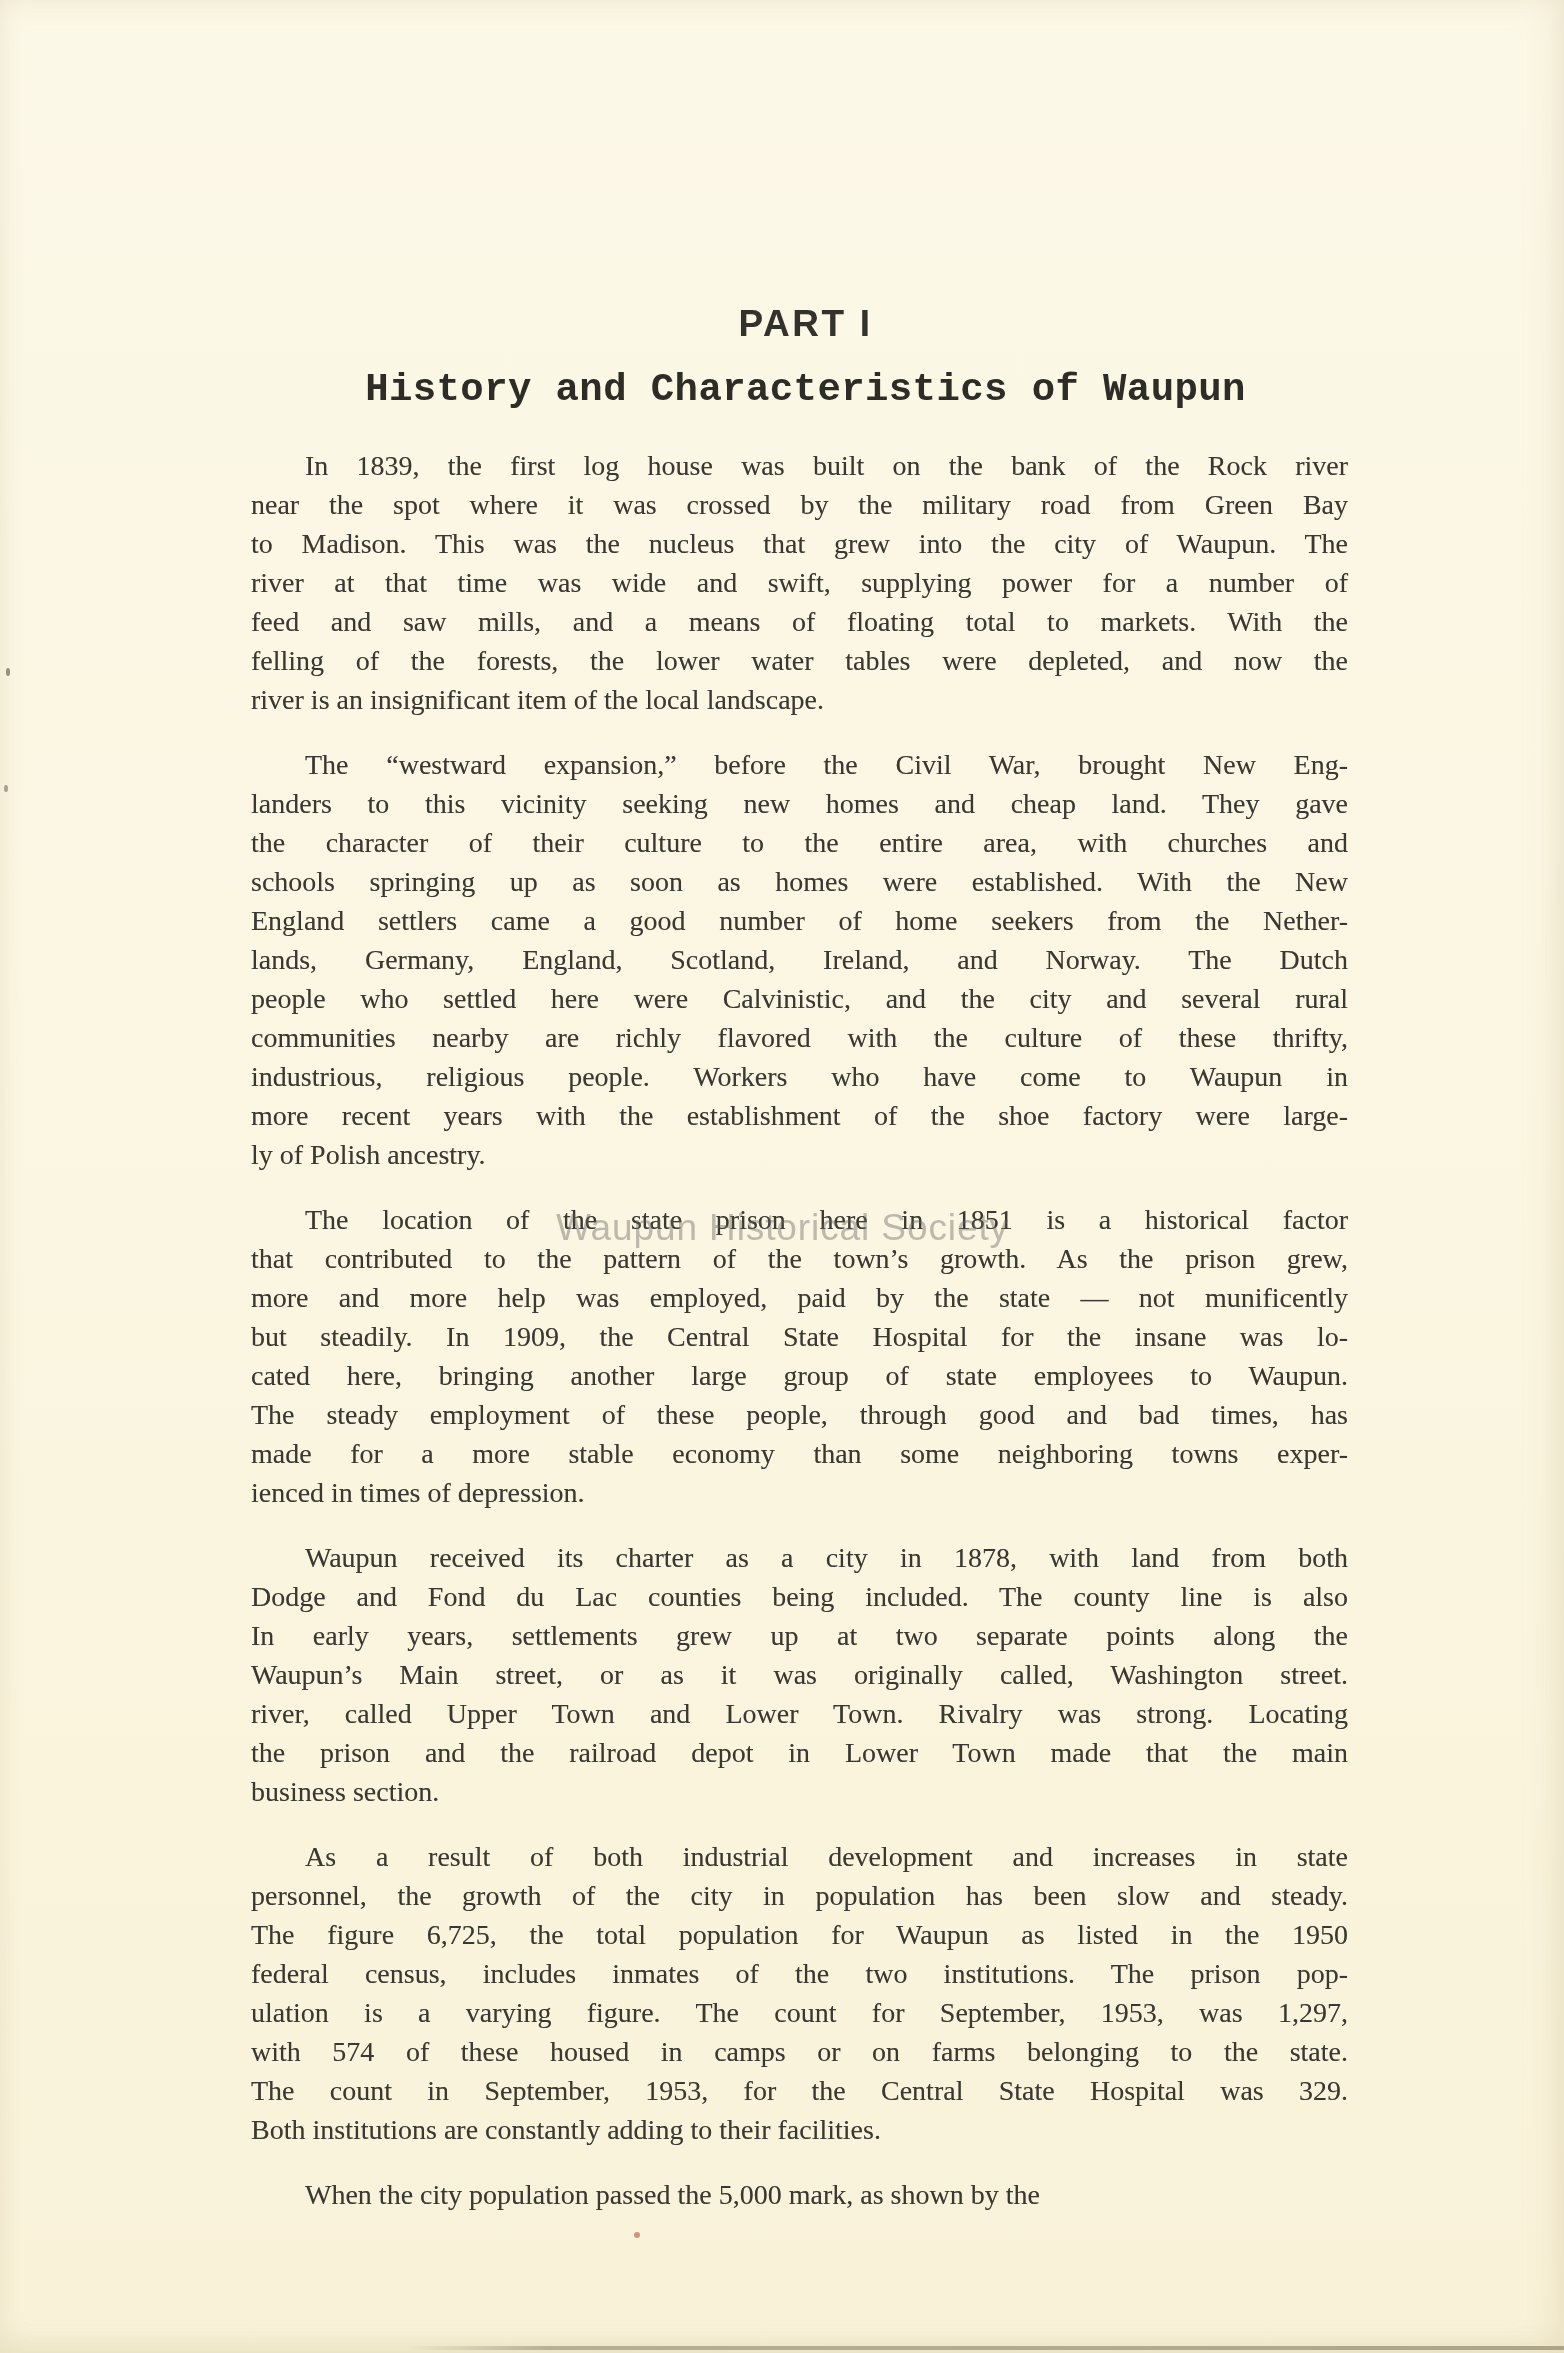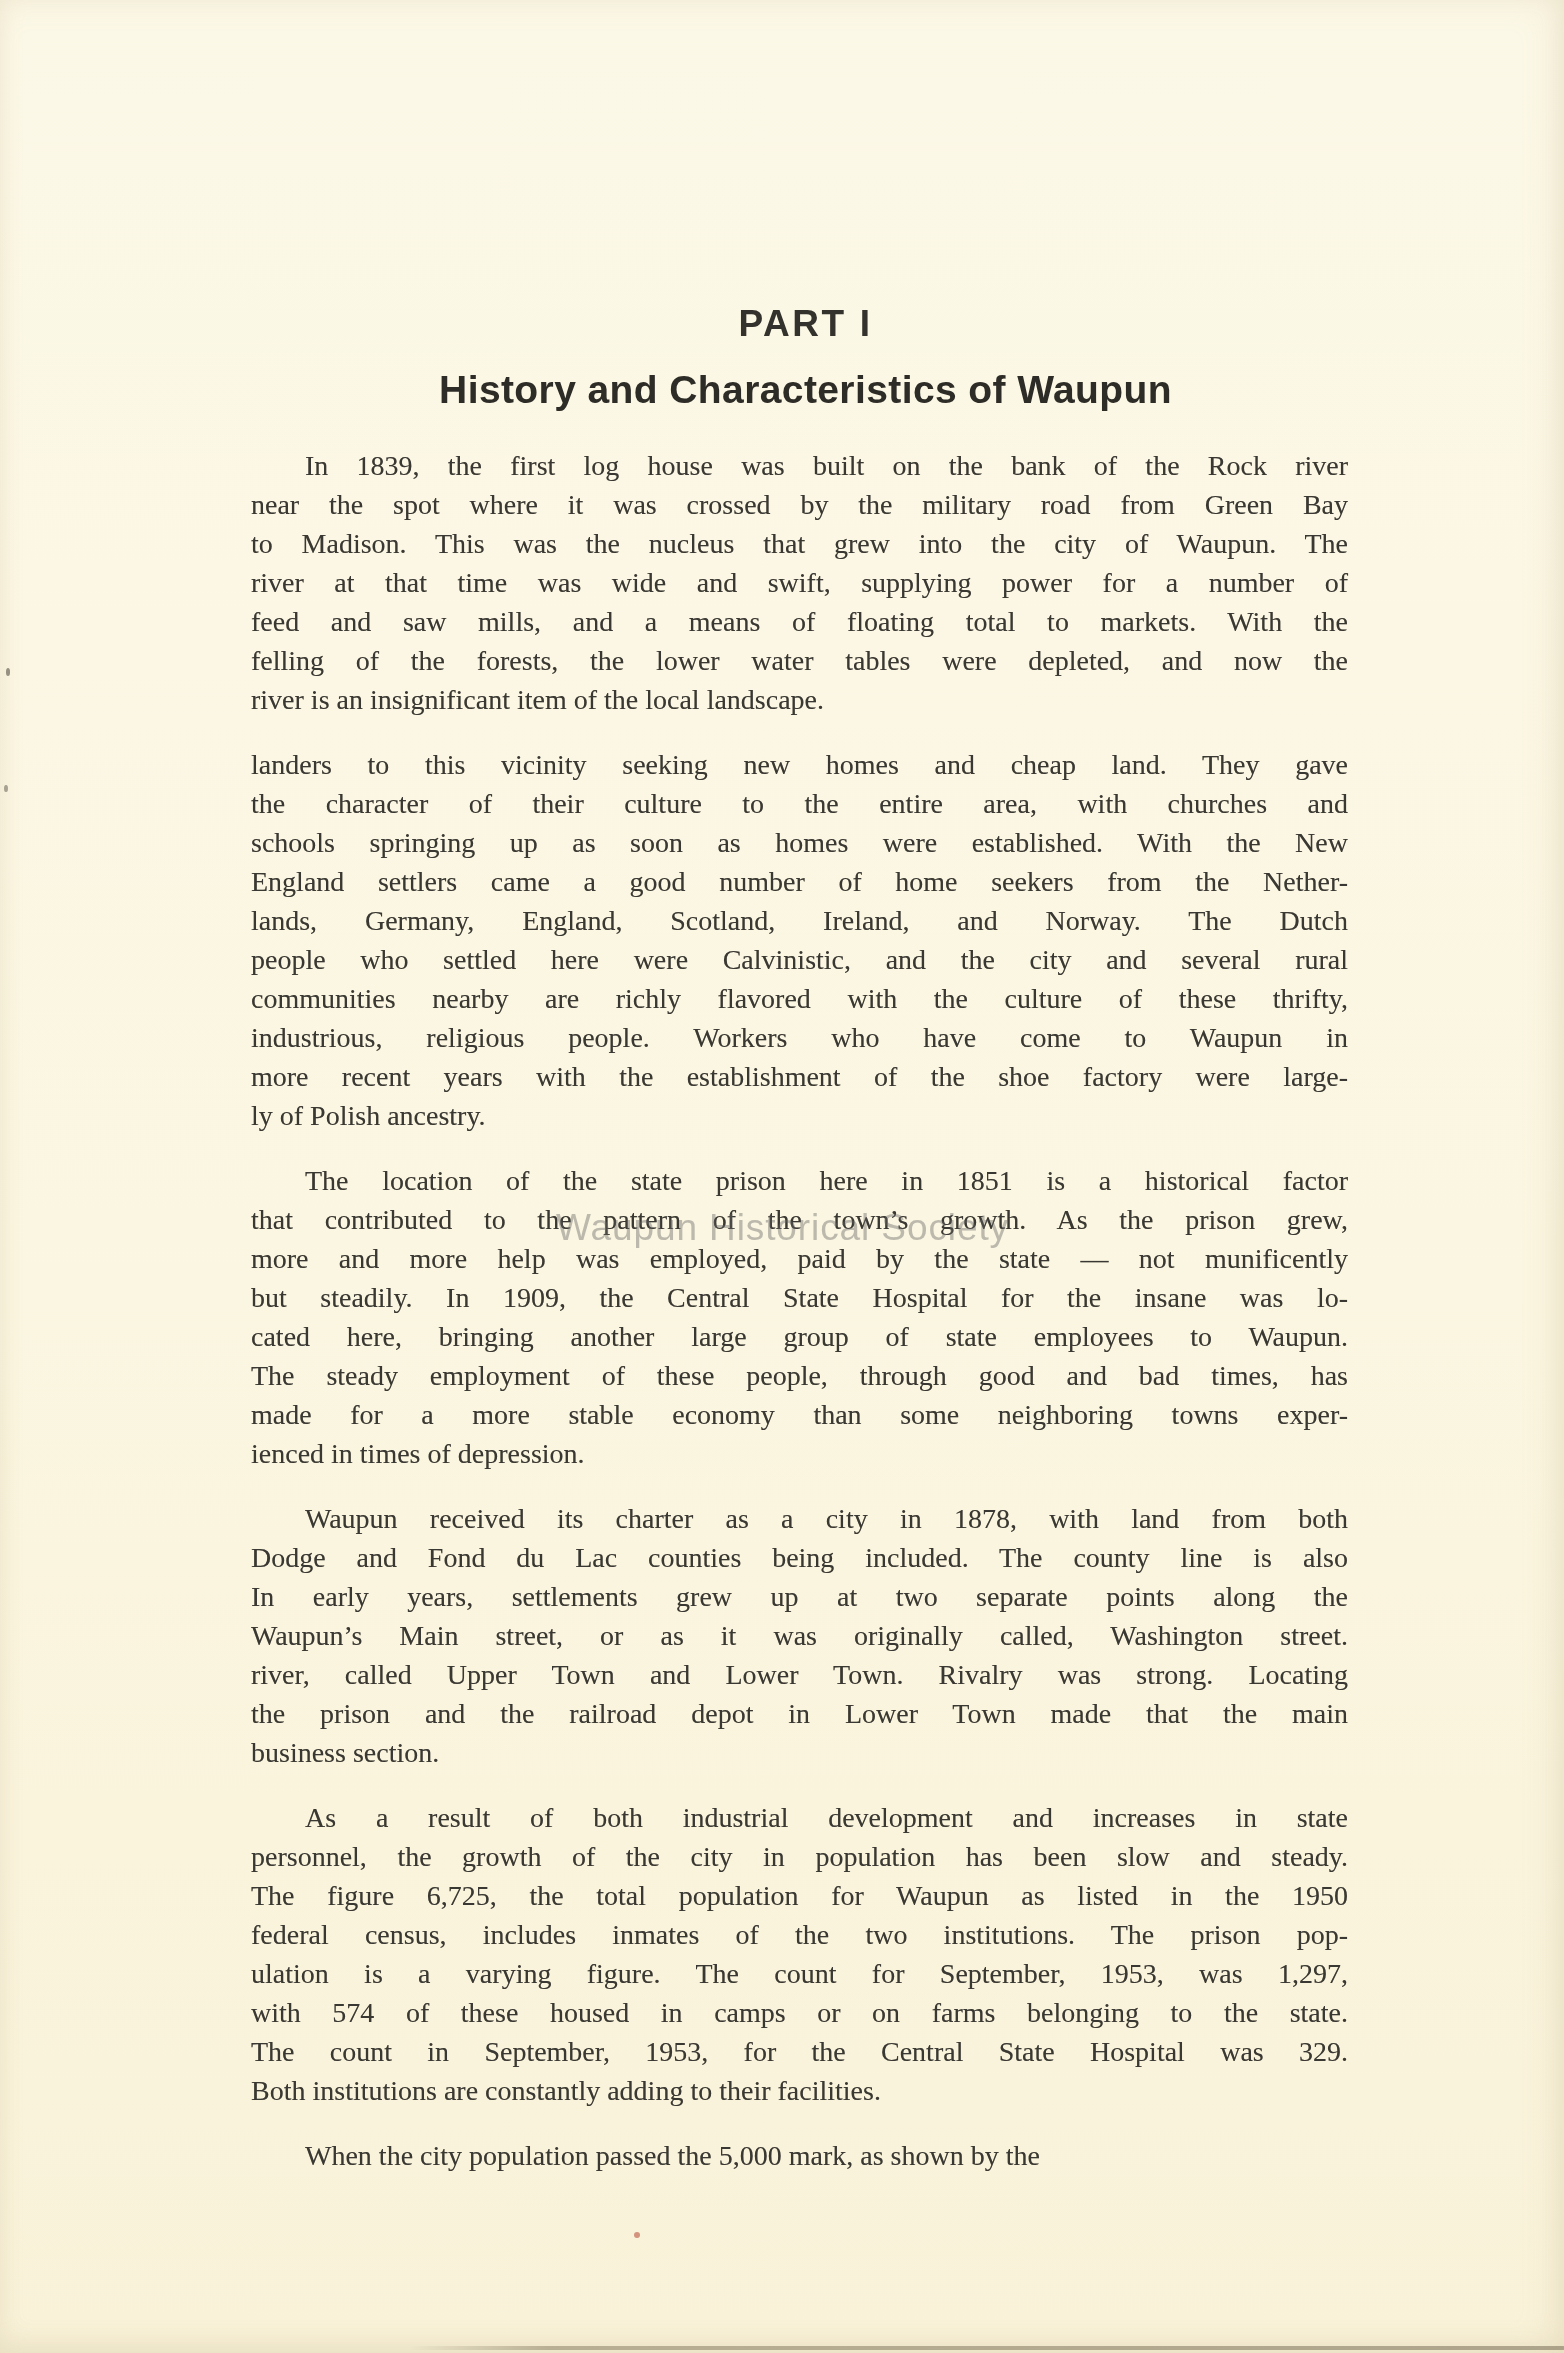--- a/index.html
+++ b/index.html
@@ -33,21 +33,21 @@
     letter-spacing: 2.6px;
     color: #34322c;
   }
   .page-title {
     position: absolute;
     top: 368px;
     left: 251px;
     width: 1109px;
     margin: 0;
     text-align: center;
-    font-family: Liberation Sans, sans-serif;
+    font-family: Liberation Mono, monospace;
     font-weight: bold;
     font-size: 39px;
     letter-spacing: 0.4px;
     color: #2e2c27;
   }
   .body-text {
     position: absolute;
     top: 446px;
     left: 251px;
     width: 1109px;
@@ -116,20 +116,21 @@
       <p class="para">
         <span class="line first">In 1839, the first log house was built on the bank of the Rock river</span>
         <span class="line">near the spot where it was crossed by the military road from Green Bay</span>
         <span class="line">to Madison. This was the nucleus that grew into the city of Waupun. The</span>
         <span class="line">river at that time was wide and swift, supplying power for a number of</span>
         <span class="line">feed and saw mills, and a means of floating total to markets. With the</span>
         <span class="line">felling of the forests, the lower water tables were depleted, and now the</span>
         <span class="line last">river is an insignificant item of the local landscape.</span>
       </p>
       <p class="para">
+        <span class="line first">The “westward expansion,” before the Civil War, brought New Eng-</span>
         <span class="line">landers to this vicinity seeking new homes and cheap land. They gave</span>
         <span class="line">the character of their culture to the entire area, with churches and</span>
         <span class="line">schools springing up as soon as homes were established. With the New</span>
         <span class="line">England settlers came a good number of home seekers from the Nether-</span>
         <span class="line">lands, Germany, England, Scotland, Ireland, and Norway. The Dutch</span>
         <span class="line">people who settled here were Calvinistic, and the city and several rural</span>
         <span class="line">communities nearby are richly flavored with the culture of these thrifty,</span>
         <span class="line">industrious, religious people. Workers who have come to Waupun in</span>
         <span class="line">more recent years with the establishment of the shoe factory were large-</span>
         <span class="line last">ly of Polish ancestry.</span>

